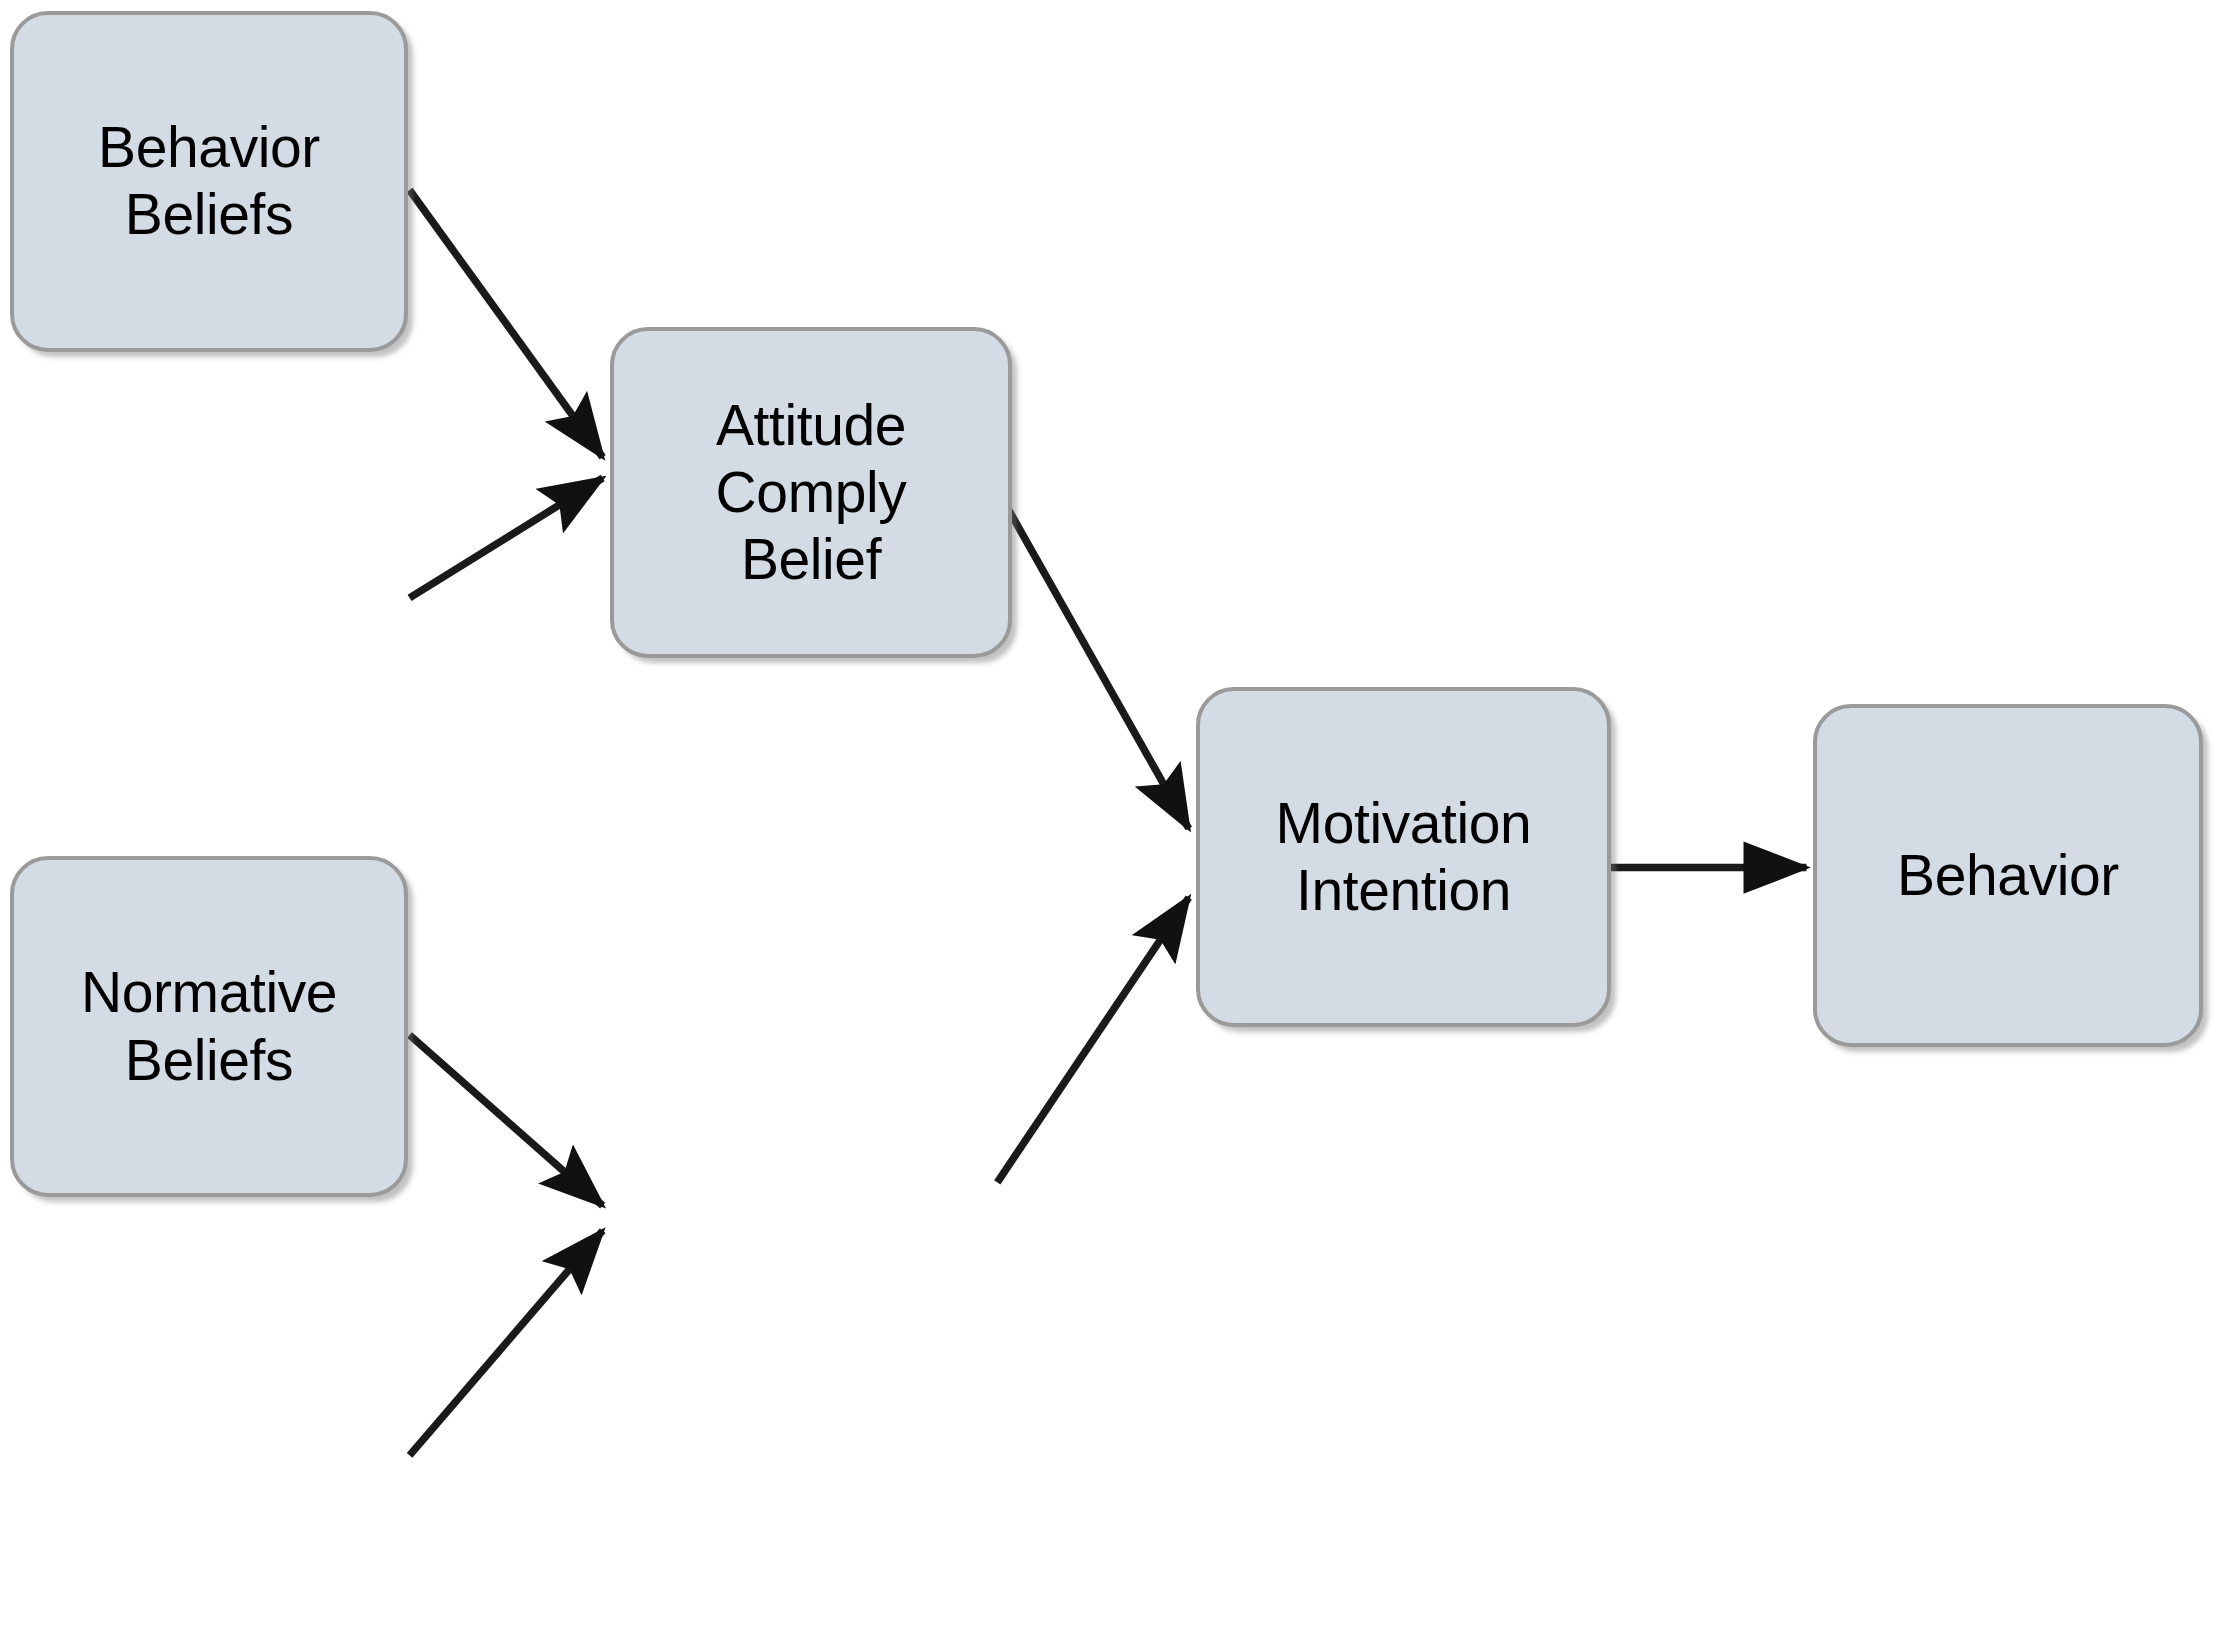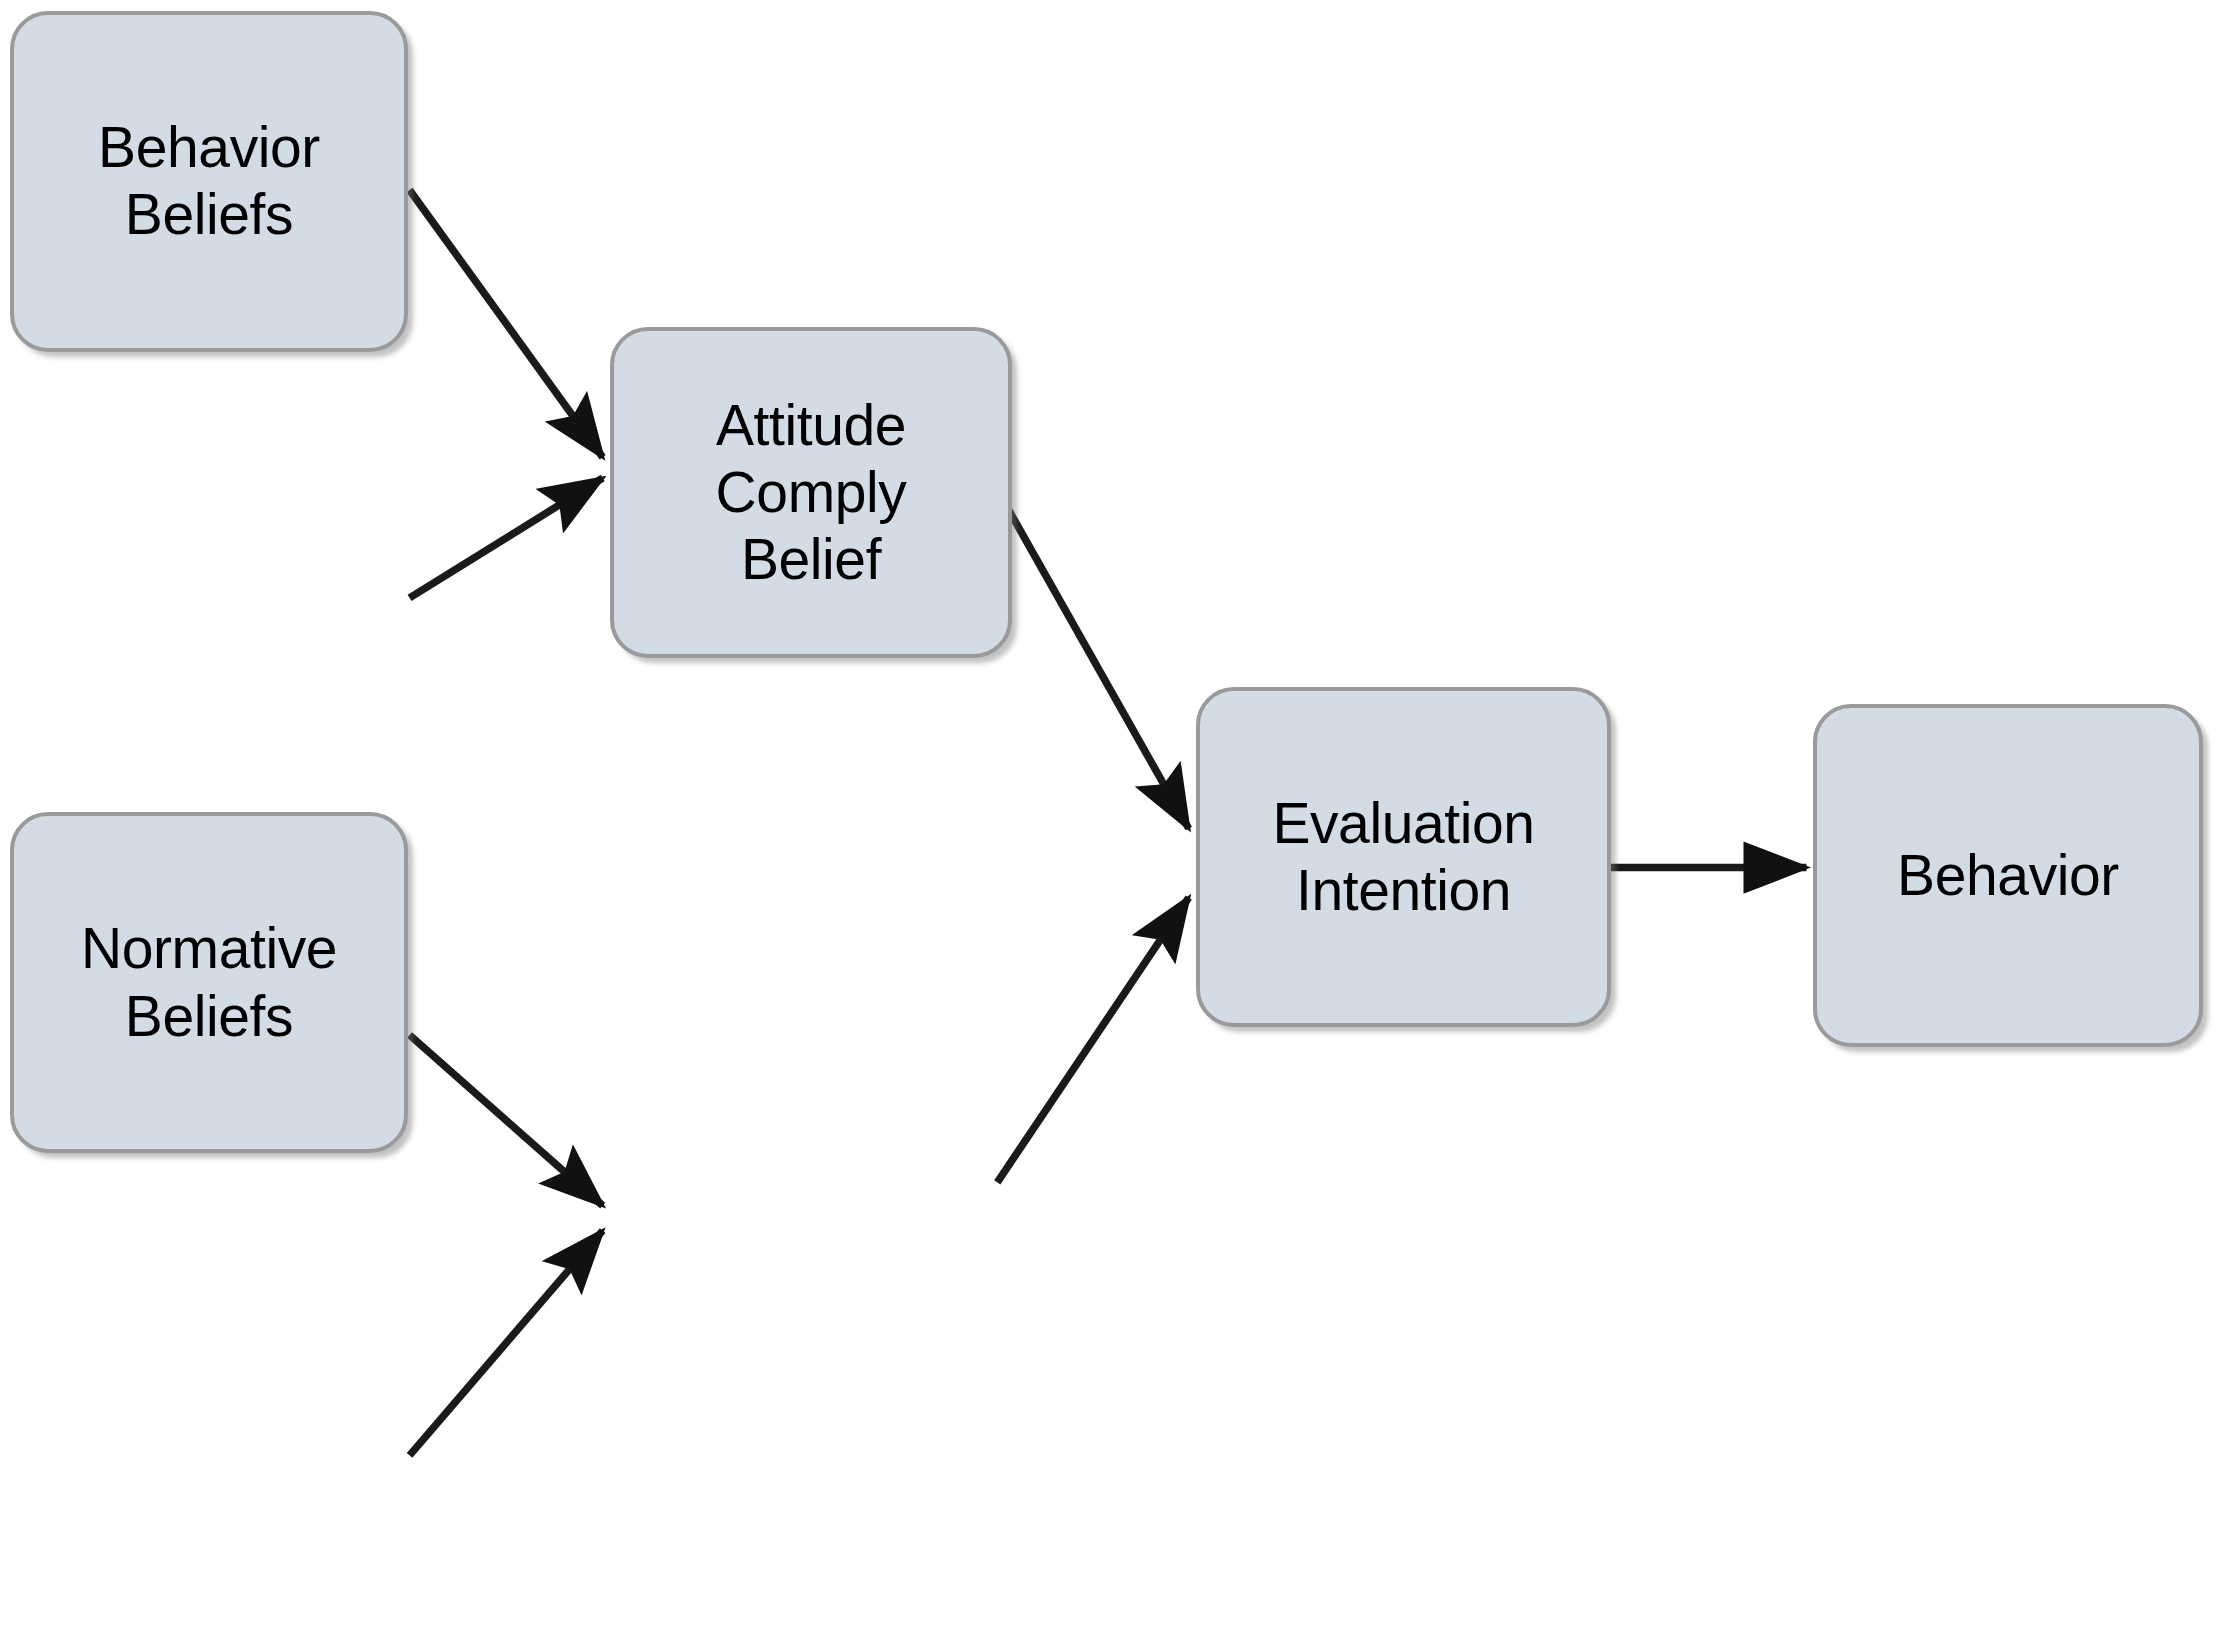--- a/index.html
+++ b/index.html
@@ -41,21 +41,21 @@
     font-size: 57px;
     line-height: 1.18;
     font-weight: 400;
     letter-spacing: -0.4px;
     white-space: pre-line;
     padding: 0 10px;
   }
   
   #node-behavior-beliefs      { left: 10px;   top: 10.8px;   width: 398px;  height: 341px; }
   #node-evaluation-outcomes   { left: 10px;   top: 423px;  width: 398px;  height: 341px; }
-  #node-normative-beliefs     { left: 10px;   top: 812px; width: 398px;  height: 341px; }
+  #node-normative-beliefs     { left: 10px;   top: 856px; width: 398px;  height: 341px; }
   #node-motivation-to-comply  { left: 10px;   top: 1289px; width: 398px;  height: 348px; }
   #node-attitude-toward-belief{ left: 610px;  top: 327px;  width: 402px;  height: 331px; }
   #node-subjective-norms      { left: 610px;  top: 1060px; width: 402px;  height: 331px; }
   #node-behavioral-intention  { left: 1196px; top: 687px;  width: 415px;  height: 340px; }
   #node-behavior              { left: 1813px; top: 704px;  width: 390px;  height: 343px; }
 </style>
 </head>
 <body>
 
 <div id="canvas">
@@ -98,21 +98,21 @@
 
 
   <div class="node" id="node-attitude-toward-belief">
     <div class="node-label">Attitude
 Comply
 Belief</div>
   </div>
 
 
   <div class="node" id="node-behavioral-intention">
-    <div class="node-label">Evaluation
+    <div class="node-label">Motivation
 Intention</div>
   </div>
 
   <div class="node" id="node-behavior">
     <div class="node-label">Behavior</div>
   </div>
 
 </div>
 
 

